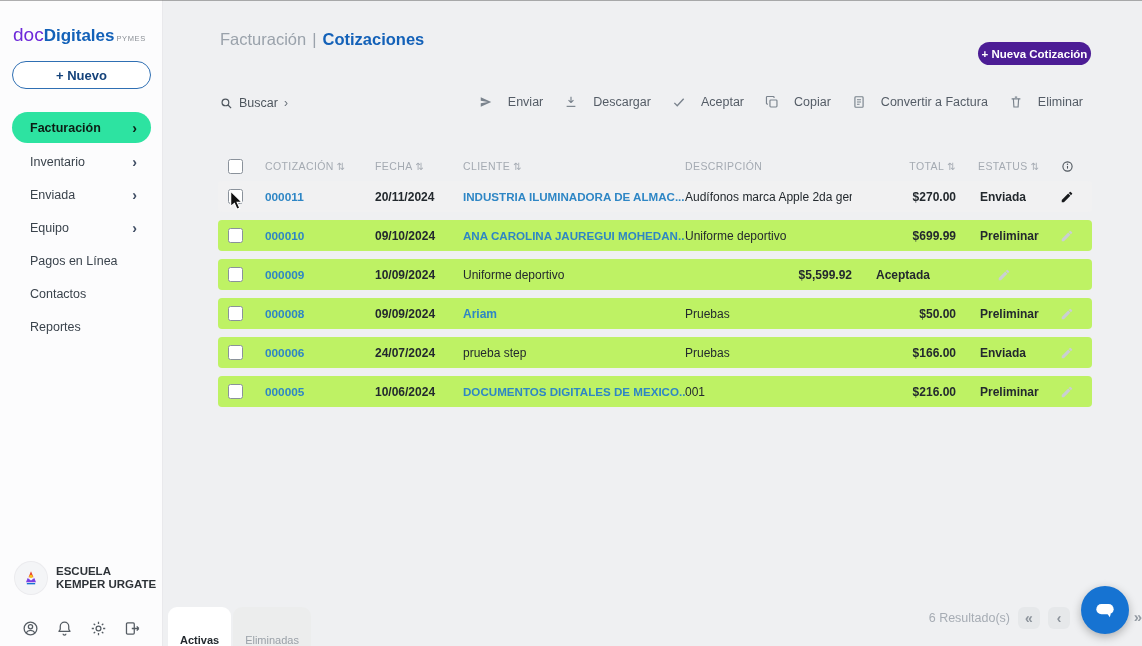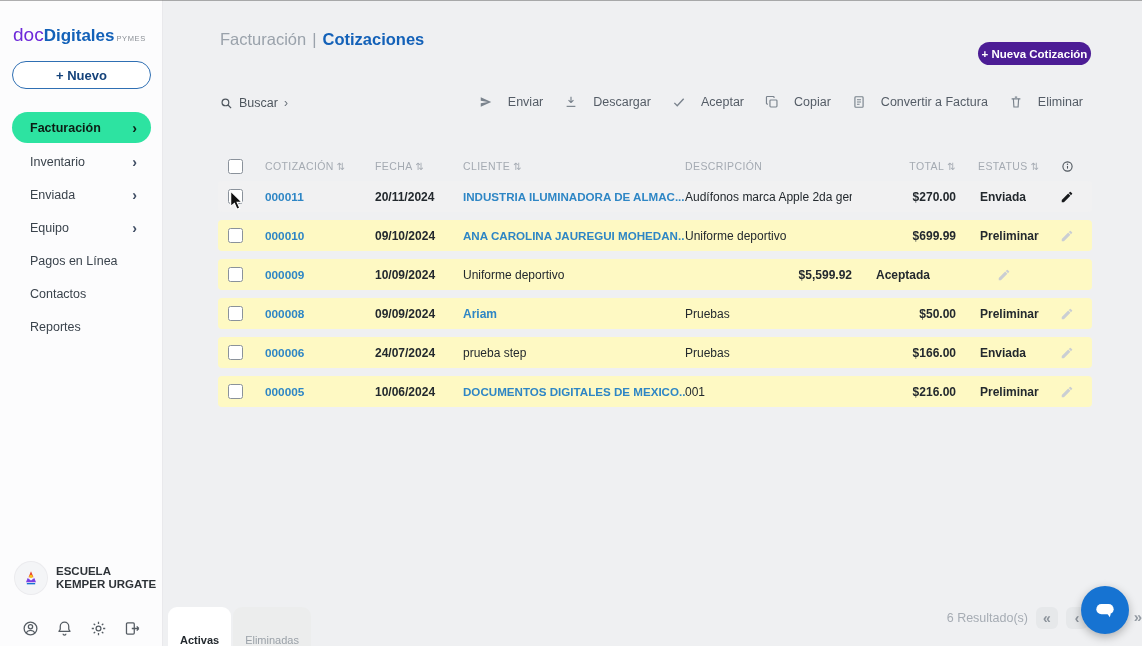--- a/index.html
+++ b/index.html
@@ -45,42 +45,42 @@
   .action svg{color:#7a838d;}
 
   
   .table{position:absolute;left:218px;top:151px;width:874px;}
   .tgrid{display:grid;grid-template-columns:37px 110px 88px 222px 1fr 104px 96px 30px;align-items:center;padding:0 10px;}
   .thead{height:30px;color:#a4aab2;font-size:10.5px;letter-spacing:.4px;font-weight:500;}
   .thead .th{white-space:nowrap;cursor:pointer;}
   .sort{font-size:10px;margin-left:3px;font-family:"DejaVu Sans",sans-serif;}
   .th-status,.cell-status{padding-left:22px;}
   .th-info{display:flex;justify-content:center;color:#4d545c;}
-  .row{height:31px;background:#fef9c3;border-radius:4px;margin-bottom:8px;font-size:12px;color:#23292e;}
+  .row{height:31px;background:#bef264;border-radius:4px;margin-bottom:8px;font-size:12px;color:#23292e;}
   .row.hover{background:#f1f1f2;}
   .checkbox{width:15px;height:15px;border:1.5px solid #8a929b;border-radius:2.5px;background:#fff;box-sizing:border-box;cursor:pointer;}
   .cell-id{color:#2e86c5;font-weight:700;font-size:11.8px;cursor:pointer;}
   .cell-date{font-weight:600;}
   .cell-client{white-space:nowrap;overflow:hidden;}
   .client-upper{color:#2e86c5;font-weight:700;font-size:11.6px;cursor:pointer;}
   .client-name{color:#2e86c5;font-weight:600;cursor:pointer;}
   .client-plain{color:#23292e;font-weight:500;}
   .cell-desc{font-weight:500;white-space:nowrap;overflow:hidden;}
   .cell-total{text-align:right;font-weight:600;}
   .cell-status{font-weight:700;padding-left:24px;}
   .cell-edit{display:flex;justify-content:center;}
   .pencil{color:#caced3;cursor:pointer;}
   .pencil.dark{color:#17191c;}
 
   
   .tabs{position:absolute;left:168px;top:607px;display:flex;gap:2px;}
   .tab{height:33px;display:flex;align-items:center;padding:16px 12px;font-size:11px;border-radius:9px;cursor:pointer;}
   .tab.active{background:#fff;color:#23292e;font-weight:700;}
   .tab.inactive{background:#eceded;color:#9aa1a8;font-weight:500;}
-  .results{position:absolute;top:607px;right:54px;display:flex;align-items:center;gap:8px;color:#a6acb4;font-size:12.5px;}
+  .results{position:absolute;top:607px;right:72px;display:flex;align-items:center;gap:8px;color:#a6acb4;font-size:12.5px;}
   .pagebtn{width:22px;height:22px;background:#e6e8ea;border-radius:6px;color:#8d949c;display:flex;align-items:center;
            justify-content:center;font-size:14px;font-weight:700;cursor:pointer;}
   .next-chevron{position:absolute;top:608px;right:0;color:#959ca4;font-size:15px;font-weight:700;cursor:pointer;}
   .chat{position:absolute;left:1081px;top:586px;width:48px;height:48px;border-radius:50%;background:#1673d2;
         display:flex;align-items:center;justify-content:center;box-shadow:0 3px 10px rgba(0,0,0,.28);cursor:pointer;z-index:8;}
   .cursor{position:absolute;left:229px;top:190px;z-index:10;pointer-events:none;}
 </style>
 </head>
 <body>
 

